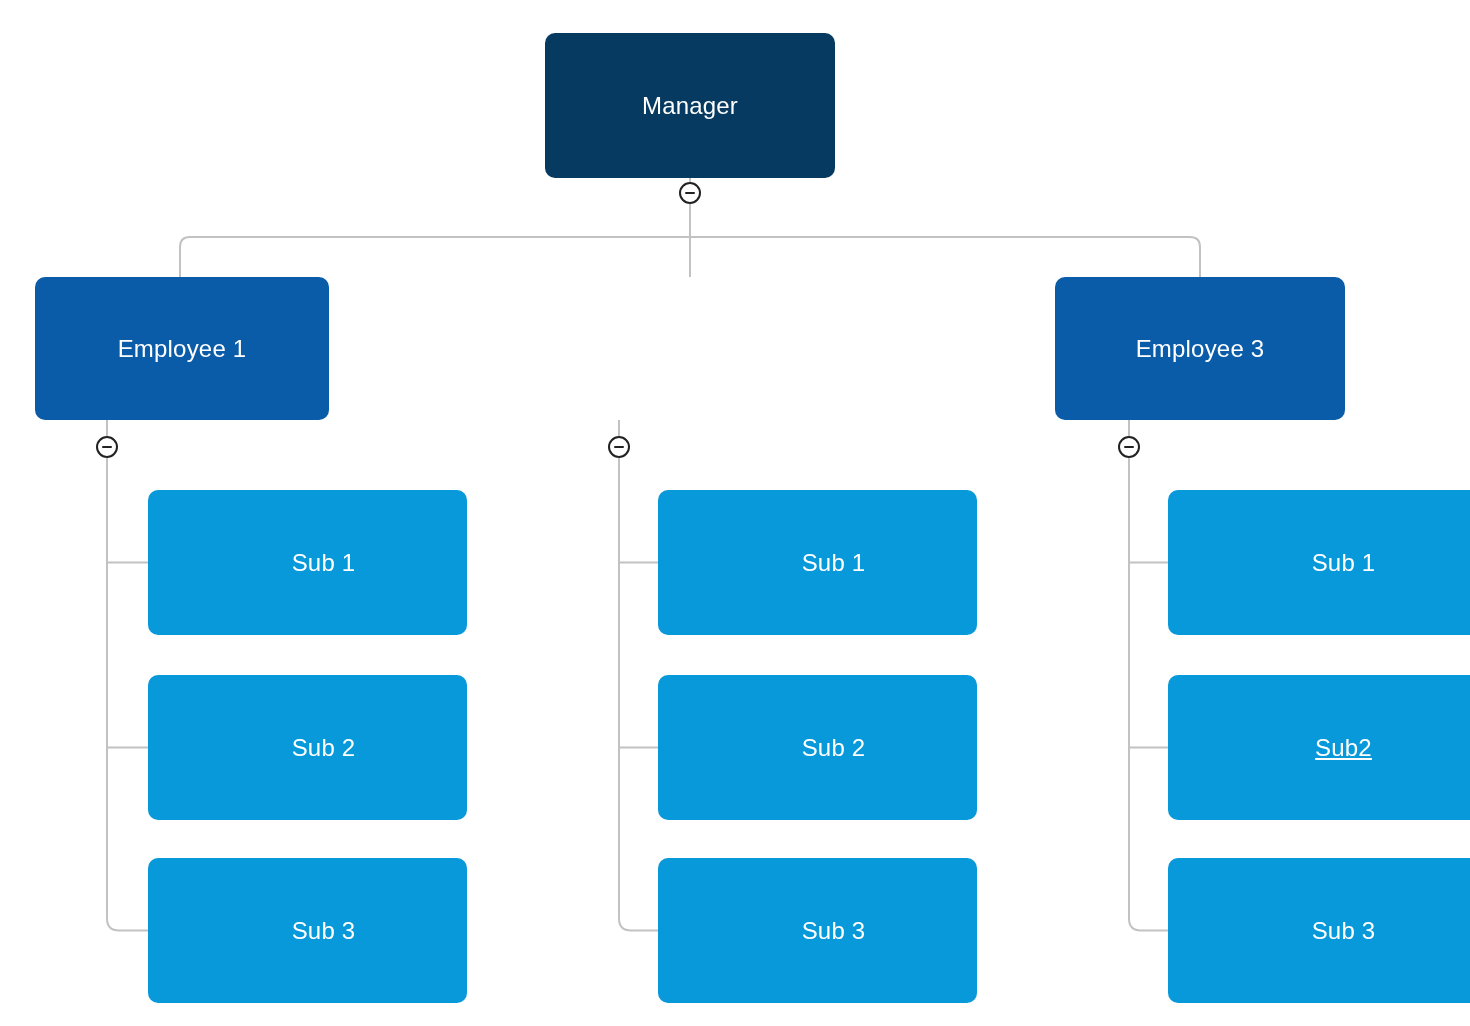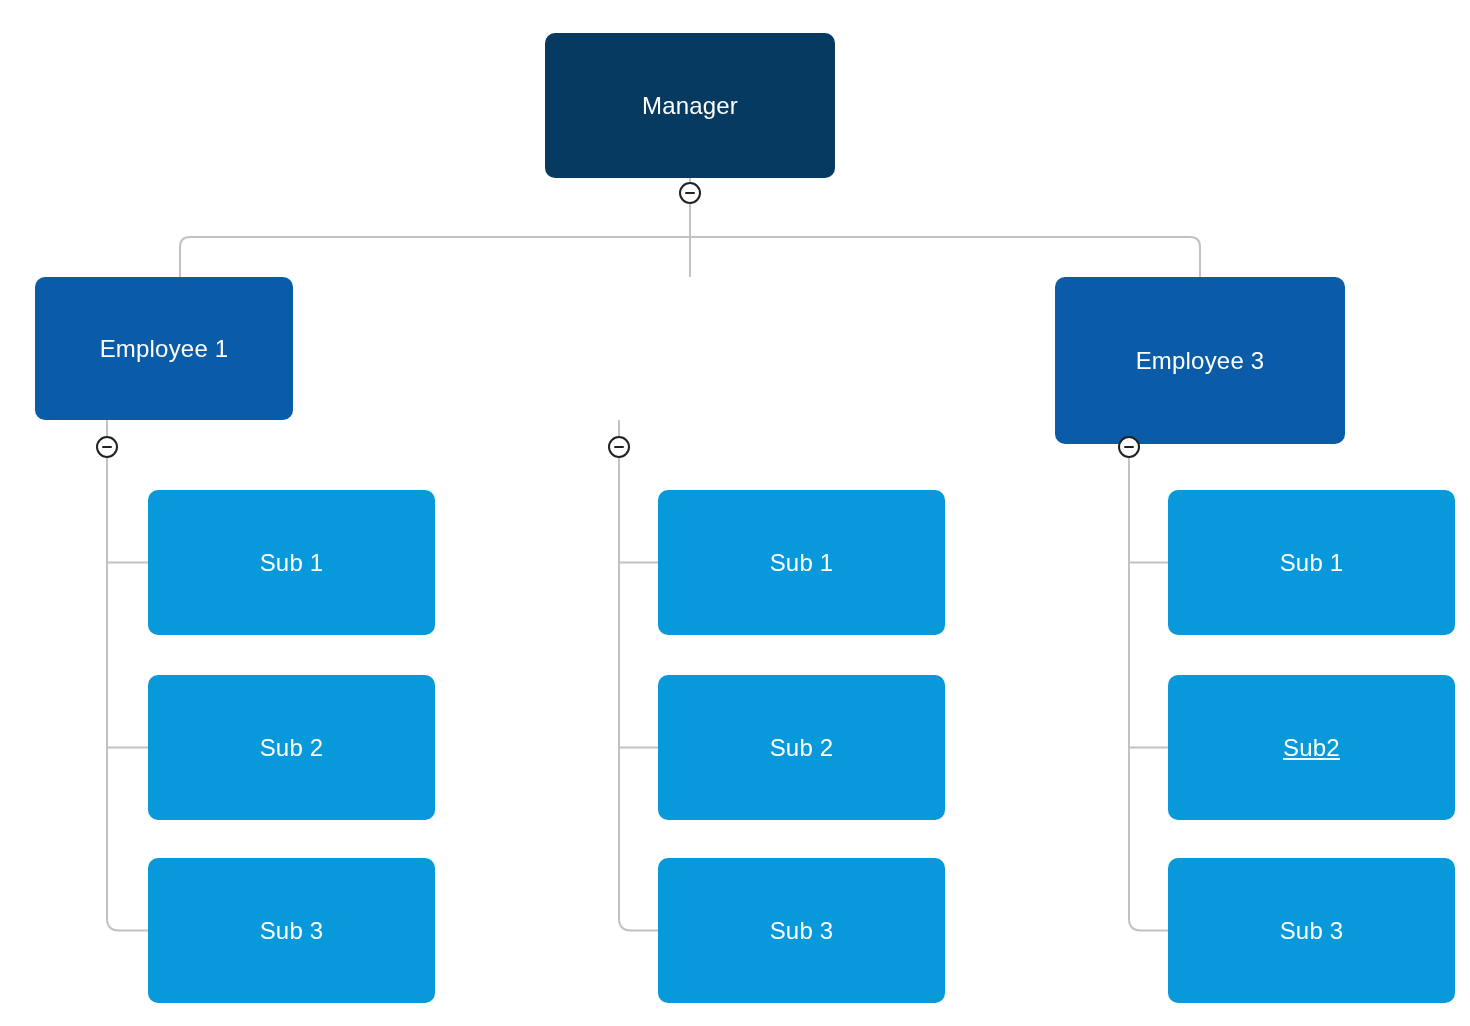--- a/index.html
+++ b/index.html
@@ -29,21 +29,21 @@
     align-items: center;
     justify-content: center;
     color: var(--node_text, #ffffff);
     font-size: 24px;
     letter-spacing: 0.2px;
     z-index: 1;
     cursor: pointer;
   }
   .node.root     { background: var(--root_bg, #073a60); }
   .node.employee { background: var(--employee_bg, #0a5ca8); }
-  .node.sub      { background: var(--sub_bg, #0899da); }
+  .node.sub      { background: var(--sub_bg, #0899da); padding-left: 32px; }
   .toggle {
     position: absolute;
     width: 22px; height: 22px;
     box-sizing: border-box;
     border-radius: 50%;
     background: #ffffff;
     border: 2px solid var(--toggle_border, #222222);
     display: flex;
     align-items: center;
     justify-content: center;
@@ -74,24 +74,24 @@
     <path d="M1129 420 L1129 436 M1129 458 L1129 918.5 Q1129 930.5 1141 930.5 L1168 930.5 M1129 562.5 L1168 562.5 M1129 747.5 L1168 747.5"></path>
   </svg>
 
   <div class="node root" style="left:545px; top:21px; width:290px; height:145px;margin-top:12px;">
     <span>Manager</span>
   </div>
   <div class="toggle" style="left:679px; top:182px;">
     <span class="minus-bar"></span>
   </div>
 
-  <div class="node employee" style="left:35px; top:277px; width:258px; height:143px;">
+  <div class="node employee" style="left:35px; top:277px; width:294px; height:143px;">
     <span>Employee 1</span>
   </div>
-  <div class="node employee" style="left:1055px; top:277px; width:290px; height:167px;">
+  <div class="node employee" style="left:1055px; top:277px; width:290px; height:143px;">
     <span>Employee 3</span>
   </div>
 
   <div class="toggle" style="left:96px; top:436px;">
     <span class="minus-bar"></span>
   </div>
   <div class="toggle" style="left:608px; top:436px;">
     <span class="minus-bar"></span>
   </div>
   <div class="toggle" style="left:1118px; top:436px;">

